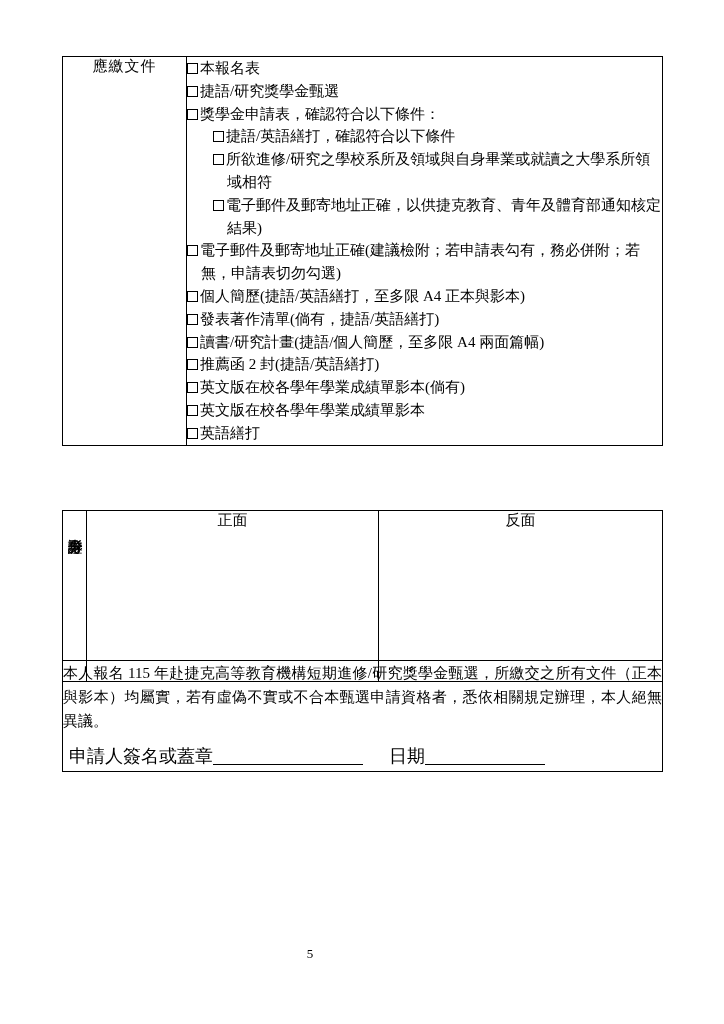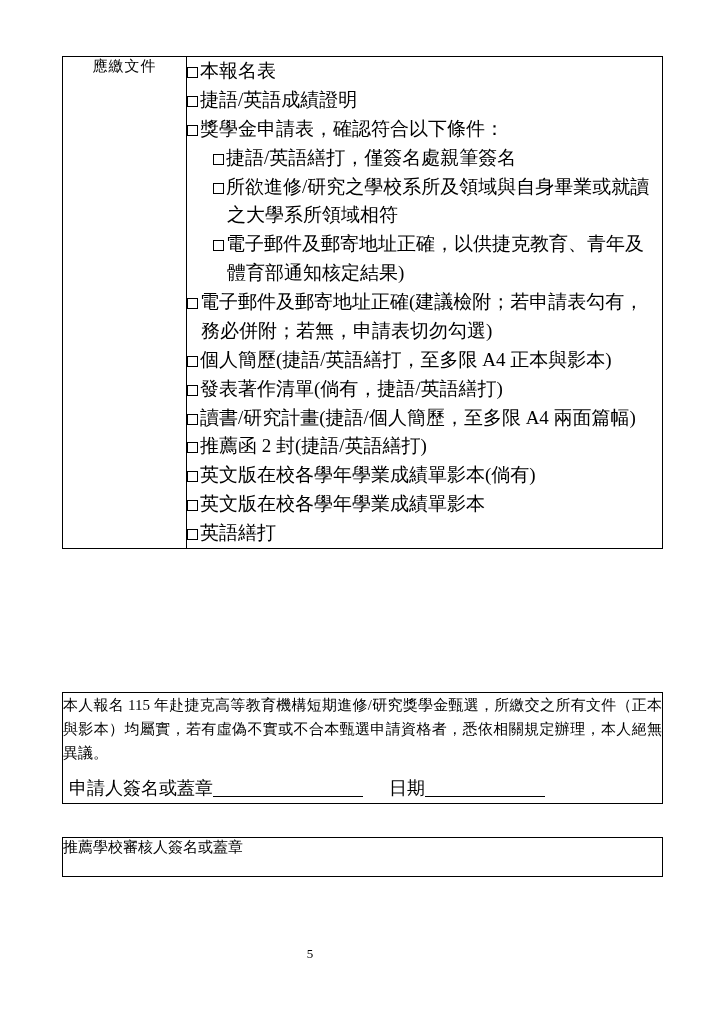--- a/index.html
+++ b/index.html
@@ -39,21 +39,21 @@
     text-align: center;
     vertical-align: middle;
     font-size: 15px;
     letter-spacing: 1px;
     padding: 4px 2px;
   }
   .checklist-cell {
     padding: 6px 6px 6px 7px;
   }
   .chk-row {
-    font-size: 19px;
+    font-size: 15px;
     line-height: 1.52;
     display: block;
     text-indent: 0;
     padding-left: 0;
   }
   .chk-row .txt {
     display: inline;
   }
   .box {
     display: inline-block;
@@ -142,25 +142,25 @@
       <col style="width:476px">
     </colgroup>
     <tbody>
 
       <tr>
         <td class="label-cell">應繳文件</td>
         <td class="checklist-cell">
 
           <div class="chk-row hang1"><span class="box"></span><span class="txt">本報名表</span></div>
 
-          <div class="chk-row hang1"><span class="box"></span><span class="txt">捷語/英語成績證明</span></div>
+          <div class="chk-row hang1"><span class="box"></span><span class="txt">捷語/研究獎學金甄選</span></div>
 
           <div class="chk-row hang1"><span class="box"></span><span class="txt">獎學金申請表，確認符合以下條件：</span></div>
 
-          <div class="chk-row hang2"><span class="box"></span><span class="txt">捷語/英語繕打，僅簽名處親筆簽名</span></div>
+          <div class="chk-row hang2"><span class="box"></span><span class="txt">捷語/英語繕打，確認符合以下條件</span></div>
 
           <div class="chk-row hang2"><span class="box"></span><span class="txt">所欲進修/研究之學校系所及領域與自身畢業或就讀之大學系所領域相符</span></div>
 
           <div class="chk-row hang2"><span class="box"></span><span class="txt">電子郵件及郵寄地址正確，以供捷克教育、青年及體育部通知核定結果)</span></div>
 
           <div class="chk-row hang1"><span class="box"></span><span class="txt">電子郵件及郵寄地址正確(建議檢附；若申請表勾有，務必併附；若無，申請表切勿勾選)</span></div>
 
           <div class="chk-row hang1"><span class="box"></span><span class="txt">個人簡歷(捷語/英語繕打，至多限 A4 正本與影本)</span></div>
 
           <div class="chk-row hang1"><span class="box"></span><span class="txt">發表著作清單(倘有，捷語/英語繕打)</span></div>
@@ -173,45 +173,49 @@
 
           <div class="chk-row hang1"><span class="box"></span><span class="txt">英文版在校各學年學業成績單影本</span></div>
 
           <div class="chk-row hang1"><span class="box"></span><span class="txt">英語繕打</span></div>
 
         </td>
       </tr>
     </tbody>
   </table>
 
-
-  <table class="doc-table" style="top:692px;">
+  <table class="doc-table" style="top:510px;">
+    <colgroup>
+      <col style="width:24px">
+      <col style="width:292px">
+      <col style="width:284px">
+    </colgroup>
+    <tbody>
+      <tr>
+        <td class="id-label-cell">
+          <span style="writing-mode: vertical-rl; display:inline-block;">身分證影本</span>
+        </td>
+        <td class="id-front-cell">正面</td>
+        <td class="id-back-cell">反面</td>
+      </tr>
+    </tbody>
+  </table>
+
+  <table class="doc-table" style="top:660px;">
     <colgroup>
         <col style="width:600px">
       </colgroup>
     <tbody>
       <tr>
         <td class="decl-cell">
           <p class="decl-p">本人報名 115 年赴捷克高等教育機構短期進修/研究獎學金甄選，所繳交之所有文件（正本與影本）均屬實，若有虛偽不實或不合本甄選申請資格者，悉依相關規定辦理，本人絕無異議。</p>
           <div class="sign-line">
             <span>申請人簽名或蓋章</span><span class="ul ul-sign"></span><span class="gap"></span><span>日期</span><span class="ul ul-date"></span>
           </div>
         </td>
       </tr>
     </tbody>
   </table>
 
-  <table class="doc-table" style="top:837px;">
-    <colgroup>
-        <col style="width:600px">
-      </colgroup>
-    <tbody>
-      <tr>
-        <td class="rec-cell">
-          <span>推薦學校審核人簽名或蓋章</span>
-        </td>
-      </tr>
-    </tbody>
-  </table>
 
   <div class="page-number">5</div>
 
 </div>
 
 </body></html>

